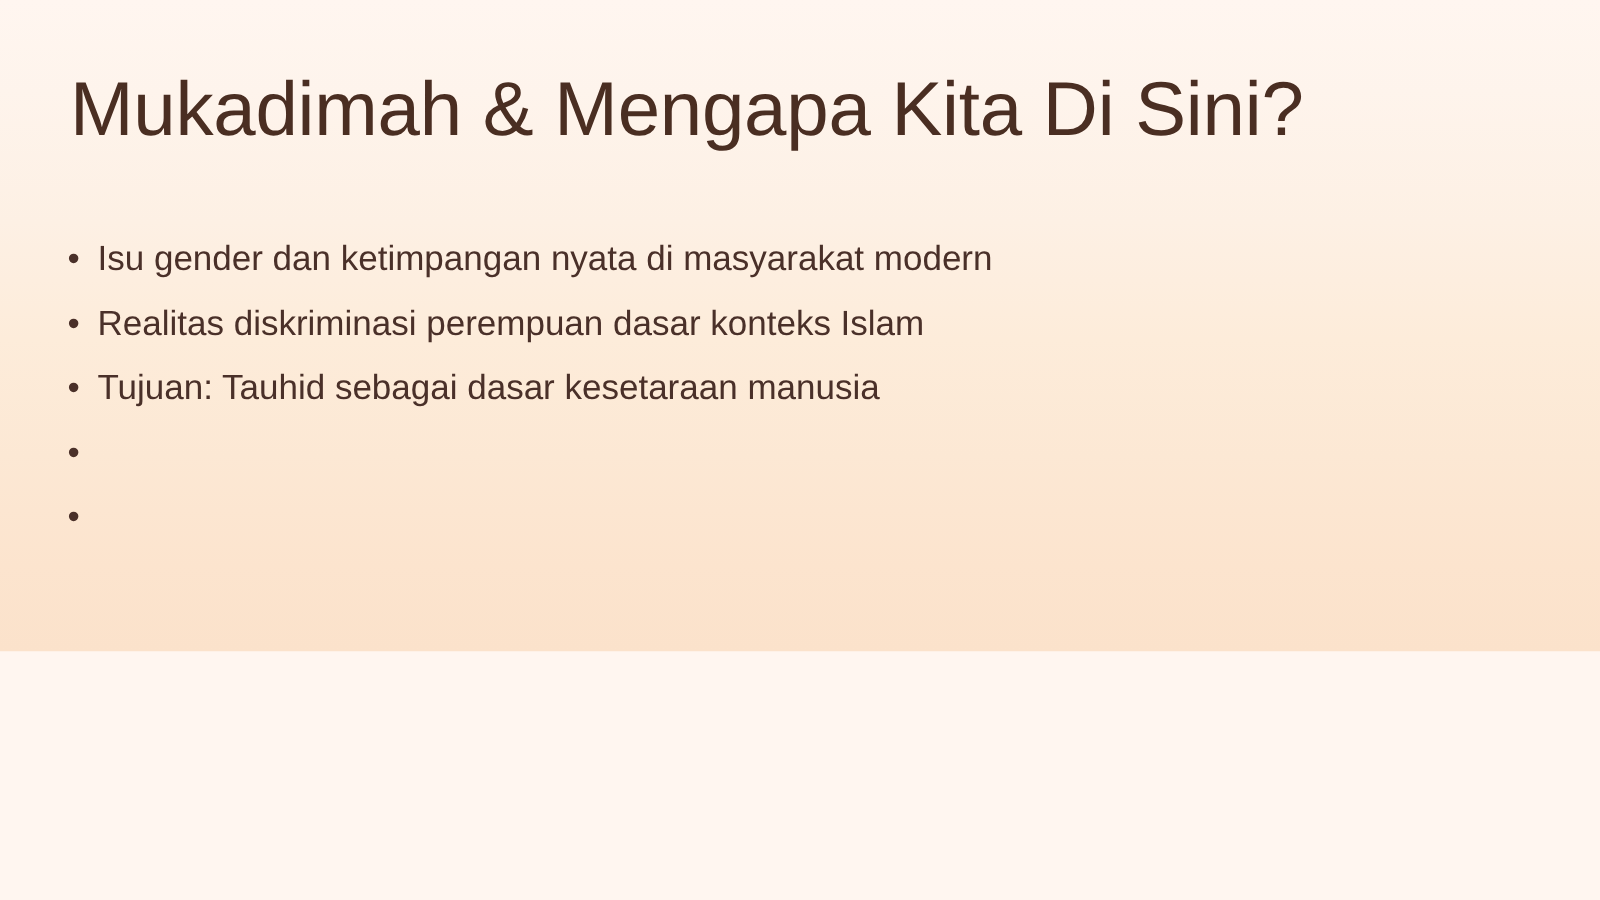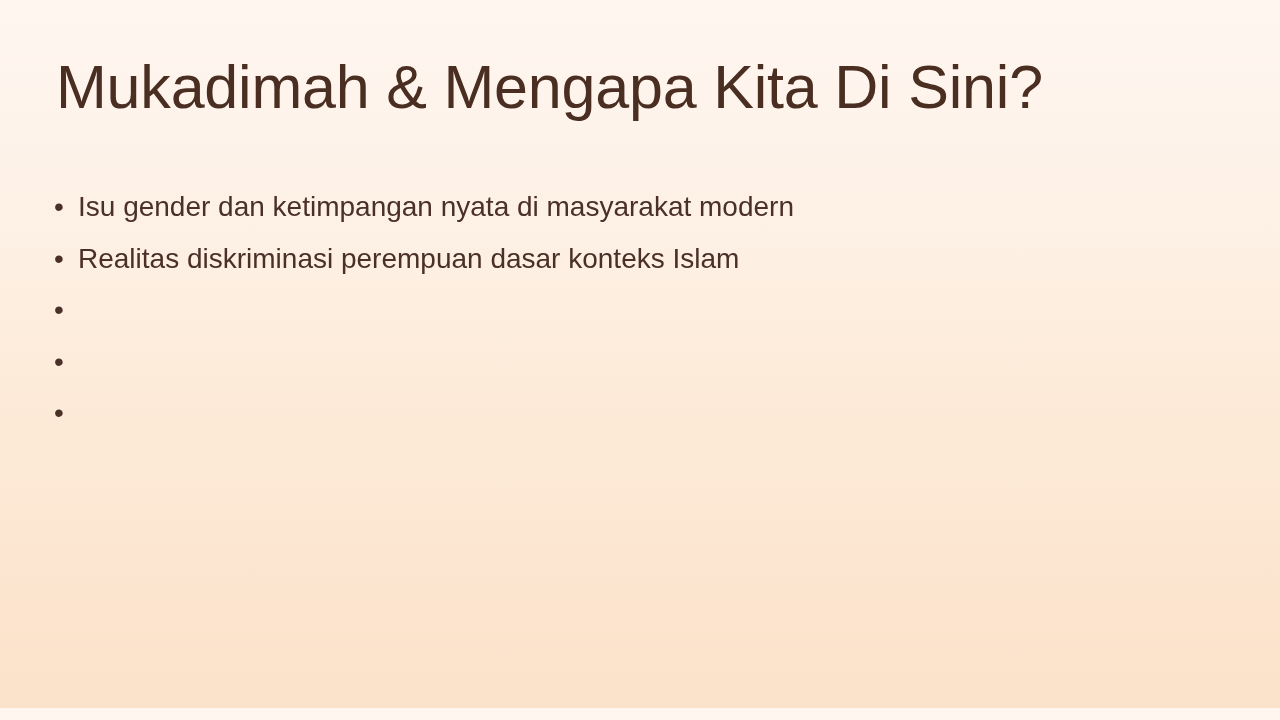--- a/index.html
+++ b/index.html
@@ -10,21 +10,21 @@
     width: 1280px;
     height: 720px;
     overflow: hidden;
     font-family: "Liberation Sans", sans-serif;
     background: #fff6f0;
   }
 
   .slide {
     position: relative;
     width: 1280px;
-    height: 708px;
+    height: 521px;
     box-sizing: border-box;
     background: linear-gradient(
       180deg,
       #fff6f0 0%,
       #fef4ec 14%,
       #fdf0e4 34%,
       #fdecda 52%,
       #fce8d4 70%,
       #fce4ce 87%,
       #fbe2cb 100%
@@ -98,20 +98,21 @@
       <span class="bullet-text">Isu gender dan ketimpangan nyata di masyarakat modern</span>
     </li>
 
     <li class="bullet-item">
       <span class="bullet-marker">•</span>
       <span class="bullet-text">Realitas diskriminasi perempuan dasar konteks Islam</span>
     </li>
 
     <li class="bullet-item">
       <span class="bullet-marker">•</span>
+      <span class="bullet-text">Tujuan: Tauhid sebagai dasar kesetaraan manusia</span>
     </li>
 
     <li class="bullet-item">
       <span class="bullet-marker">•</span>
     </li>
 
     <li class="bullet-item">
       <span class="bullet-marker">•</span>
     </li>
 

